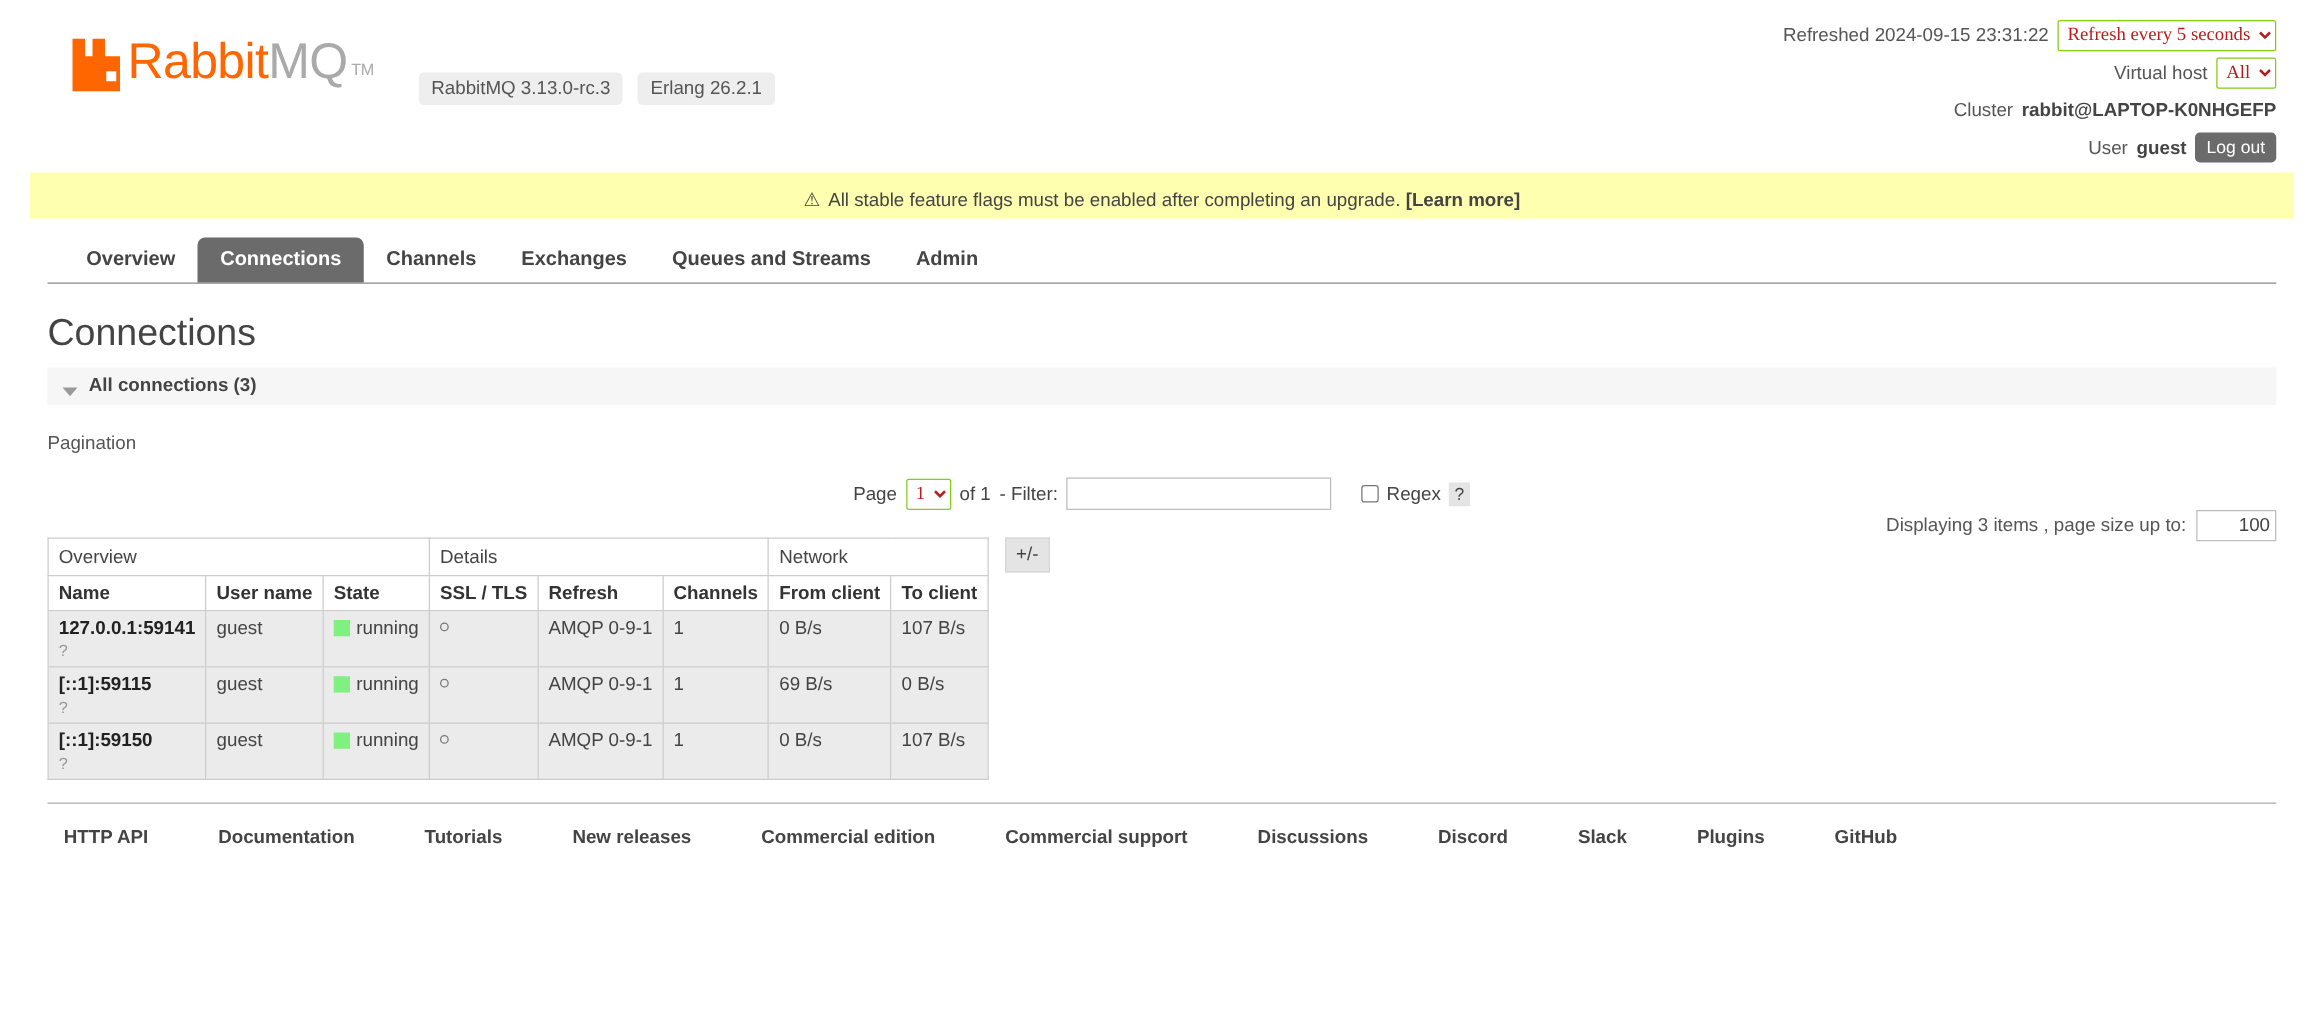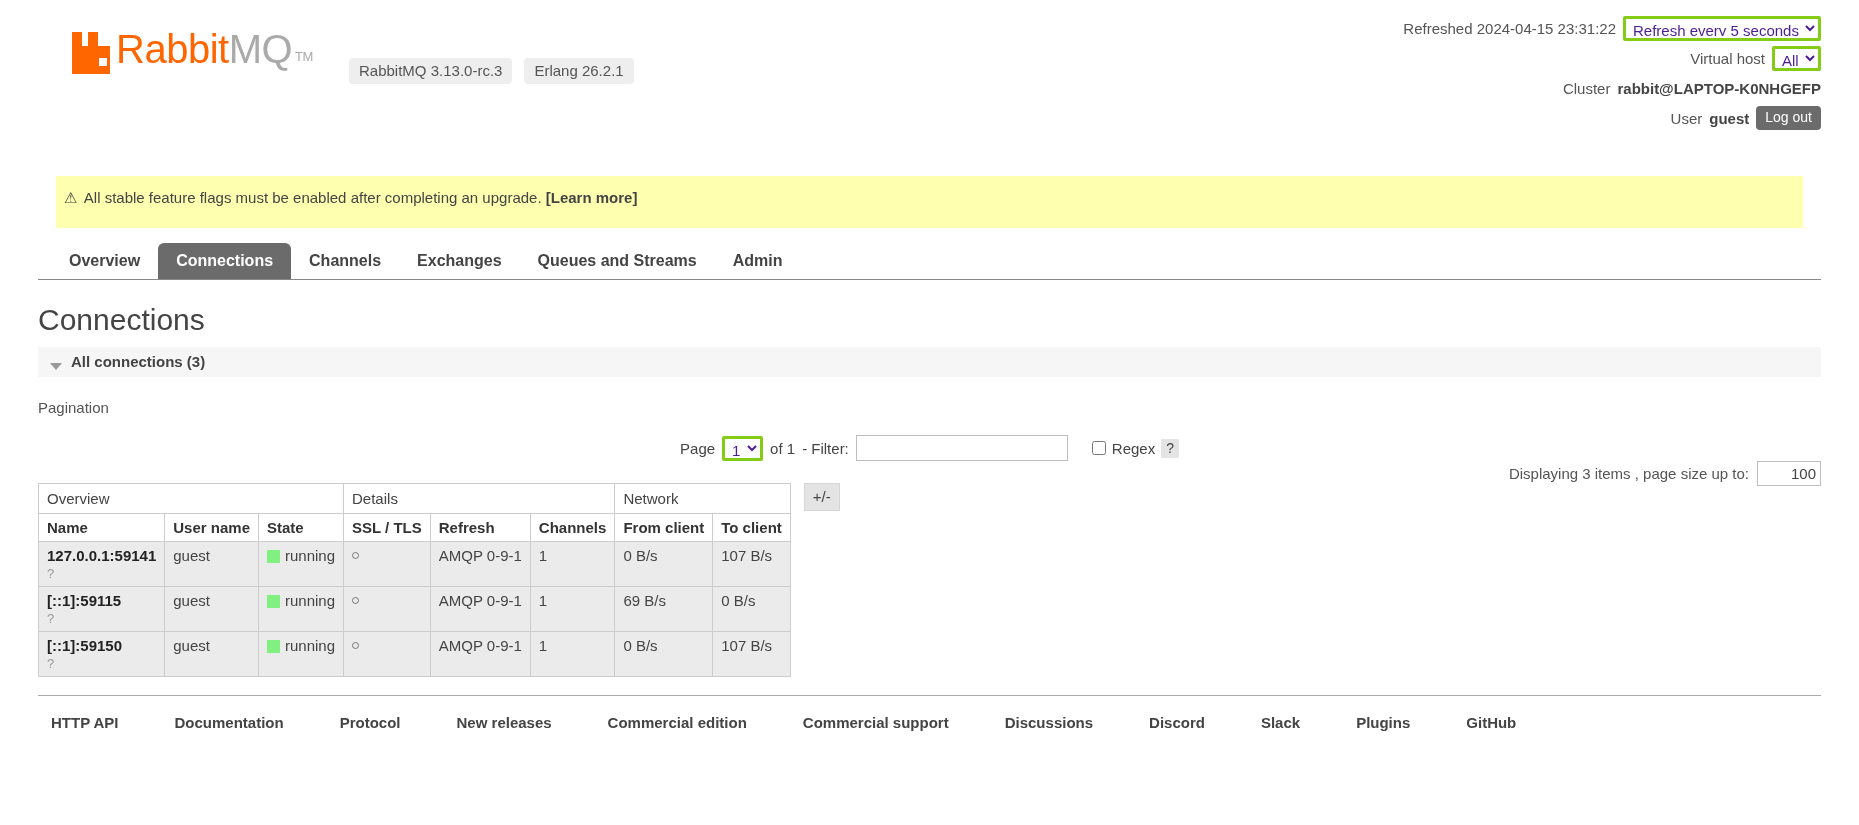--- a/index.html
+++ b/index.html
@@ -13,23 +13,22 @@
   body {
     width: 1859px;
     height: 825px;
     overflow: hidden;
     font-size: 15px;
   }
 
   
   #page-header {
     position: relative;
-    height: 176px;
+    height: 138px;
     padding: 0 38px;
-    margin-left: 14px;
   }
   .logo-block {
     position: absolute;
     left: 56px;
     top: 26px;
     display: flex;
     align-items: flex-end;
     gap: 0;
   }
   .logo-mark { width: 44px; height: 46px; display: block; }
@@ -78,51 +77,51 @@
   .hr-line {
     display: flex;
     align-items: center;
     justify-content: flex-end;
     gap: 7px;
     margin-bottom: 6px;
     height: 24px;
   }
   .hr-line .lbl { color: #555555; }
   select.mini {
-    font-family: Liberation Sans, sans-serif;
-    font-size: 15px;
-    color: #4c1d95;
-    border: 3px solid #84cc16;
+    font-family: Liberation Serif, serif;
+    font-size: 15px;
+    color: #b91c1c;
+    border: 1px solid #84cc16;
     background: #ffffff;
     border-radius: 2px;
     padding: 2px 3px;
     height: 25px;
   }
   .strongval { font-weight: bold; color: #444444; }
   .logout-btn {
     background: #6b6b6b;
     color: #ffffff;
     border: 0;
     border-radius: 4px;
     font-family: "Liberation Sans", sans-serif;
     font-size: 14px;
     padding: 3px 9px 4px 9px;
     cursor: pointer;
     line-height: 17px;
   }
 
   
   #warning-banner {
-    margin: 0 56px;
+    margin: 0 24px;
     background: #ffffb0;
     color: #444444;
-    text-align: left;
+    text-align: center;
     font-size: 15px;
     padding: 13px 8px;
-    height: 52px;
+    height: 37px;
   }
   #warning-banner .warn-icon { margin-right: 3px; }
   #warning-banner a {
     color: #444444;
     font-weight: bold;
     text-decoration: none;
   }
 
   
   #tabs-wrap {
@@ -336,21 +335,21 @@
   </div>
 
   <div class="version-badges">
     <span class="badge">RabbitMQ 3.13.0-rc.3</span>
     <span class="badge">Erlang 26.2.1</span>
   </div>
 
   <div class="header-right">
 
     <div class="hr-line">
-      <span class="lbl">Refreshed 2024-04-15 23:31:22</span>
+      <span class="lbl">Refreshed 2024-09-15 23:31:22</span>
       <select class="mini">
         <option>Refresh every 5 seconds</option>
       </select>
     </div>
 
     <div class="hr-line">
       <span class="lbl">Virtual host</span>
       <select class="mini">
         <option>All</option>
       </select>
@@ -485,21 +484,21 @@
       </tbody>
     </table>
     <span class="plusminus">+/-</span>
   </div>
 
 </div>
 
 <div id="footer">
   <a href="#">HTTP API</a>
   <a href="#">Documentation</a>
-  <a href="#">Protocol</a>
+  <a href="#">Tutorials</a>
   <a href="#">New releases</a>
   <a href="#">Commercial edition</a>
   <a href="#">Commercial support</a>
   <a href="#">Discussions</a>
   <a href="#">Discord</a>
   <a href="#">Slack</a>
   <a href="#">Plugins</a>
   <a href="#">GitHub</a>
 </div>
 

